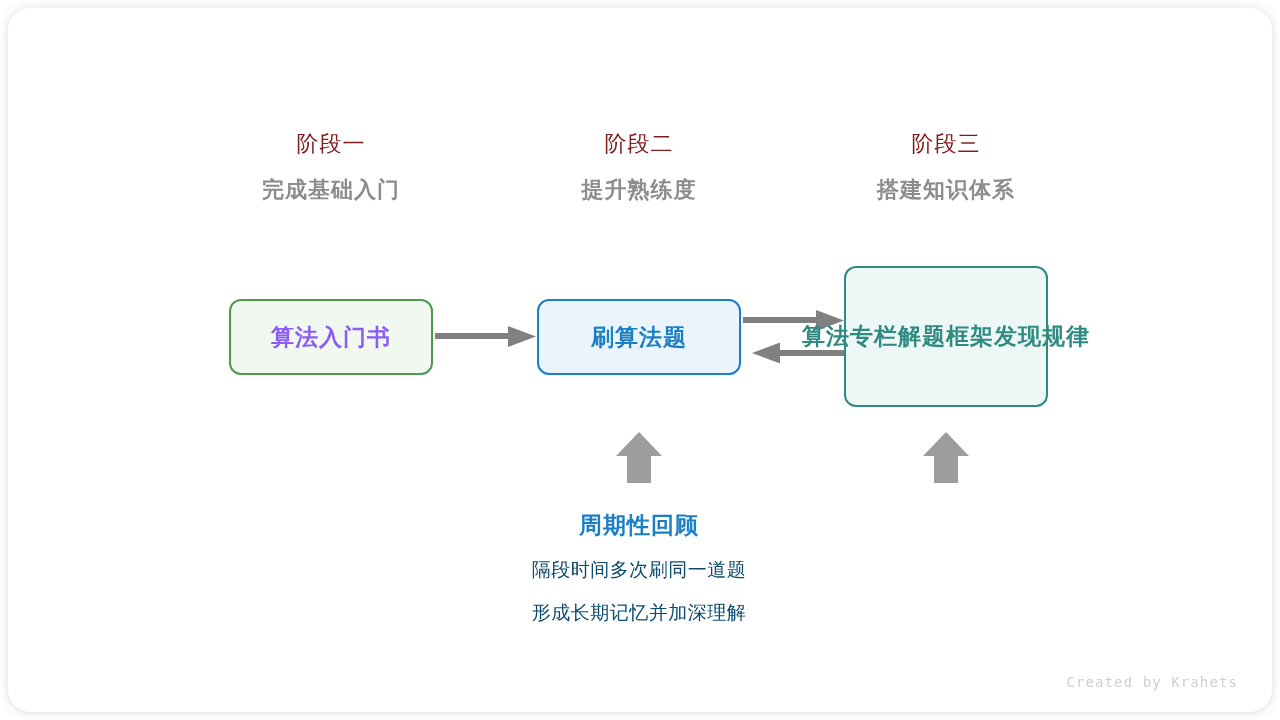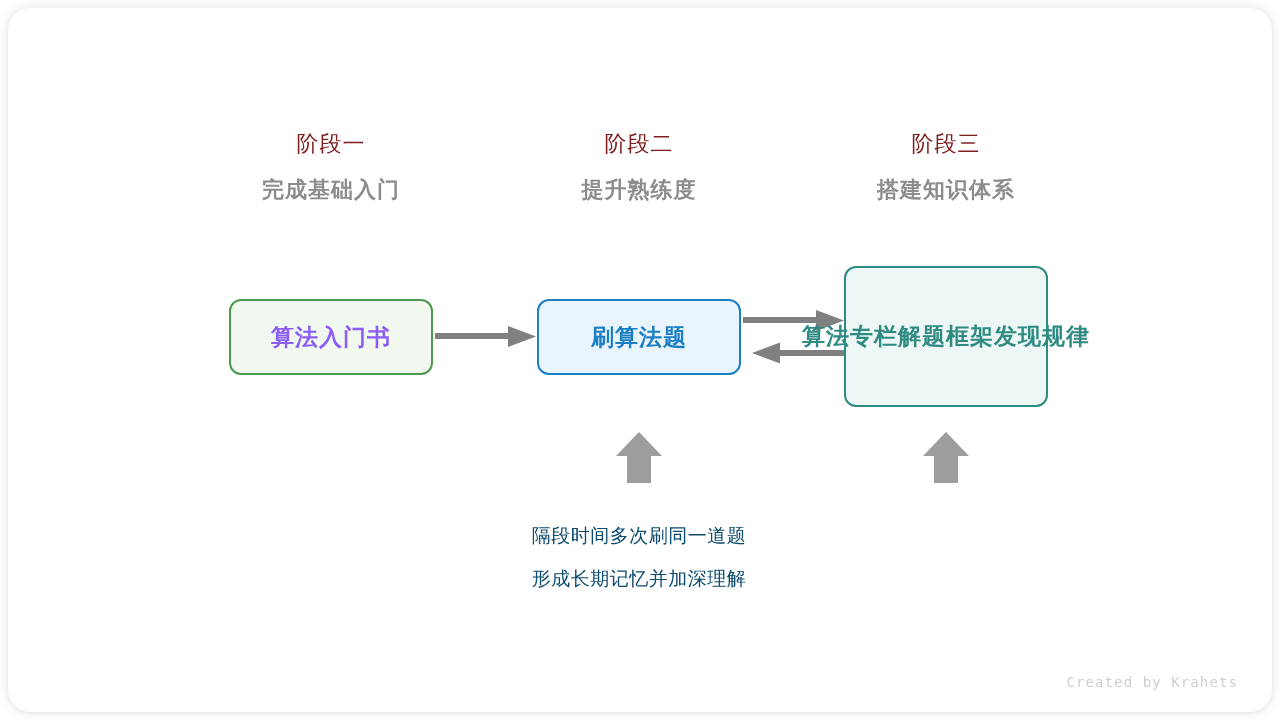--- a/index.html
+++ b/index.html
@@ -208,19 +208,20 @@
     <div class="node-line">刷算法题</div>
   </div>
 
   <div class="node" id="node-resources">
     <div class="node-line">算法专栏</div>
     <div class="node-line">解题框架</div>
     <div class="node-line">发现规律</div>
   </div>
 
   <div class="note" id="note-review">
+    <div class="note-title">周期性回顾</div>
     <div class="note-body">隔段时间多次刷同一道题</div>
     <div class="note-body" style="margin-top:16px">形成长期记忆并加深理解</div>
   </div>
 
 
   <div id="credit">Created by Krahets</div>
 </div>
 
 </body></html>

